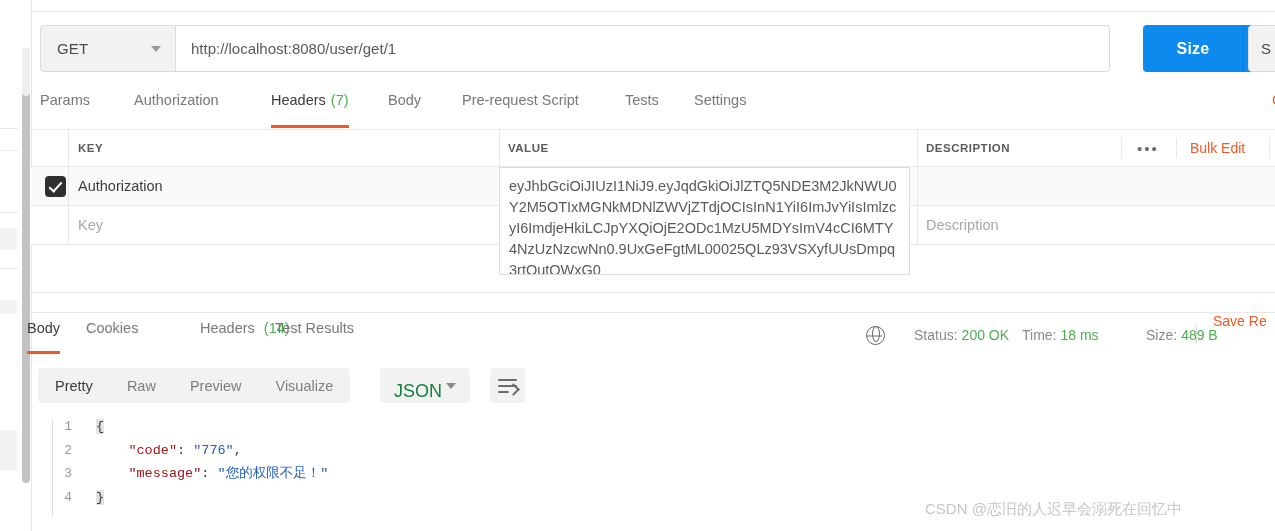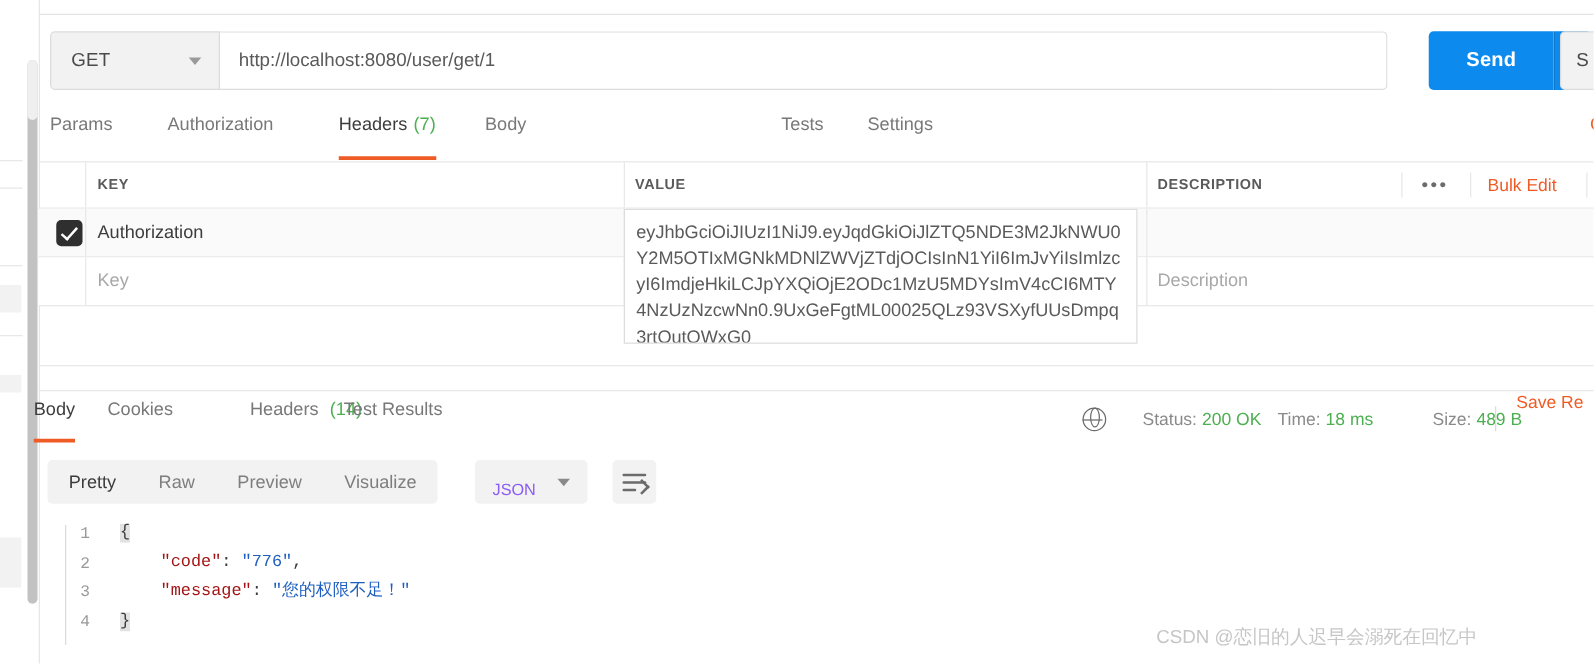--- a/index.html
+++ b/index.html
@@ -302,21 +302,21 @@
     height: 35px; display: flex; align-items: center;
     padding: 0 17px; font-size: 14.5px; color: #7e7e7e; cursor: pointer;
   }
   .seg.active { color: #3c3c3c; }
   .fmt-select {
     position: absolute; left: 342px; top: 0;
     width: 90px; height: 35px;
     background: #f2f2f2; border-radius: 4px;
     display: flex; align-items: center; cursor: pointer;
   }
-  .fmt-select .lbl { font-size: 13px; color: #8b5cf6; padding-left: 14px; margin-top: 12px; }
+  .fmt-select .lbl { font-size: 18px; color: #15803d; padding-left: 14px; margin-top: 12px; }
   .fmt-select .caret {
     position: absolute; right: 14px; top: 50%; transform: translateY(-50%);
     width: 0; height: 0;
     border-left: 5px solid transparent;
     border-right: 5px solid transparent;
     border-top: 6px solid #8a8a8a;
   }
   .wrap-btn {
     position: absolute; left: 452px; top: 0;
     width: 35px; height: 35px;
@@ -391,21 +391,21 @@
 
   <div class="url-row">
     <div class="method-box">
       <span class="method-label">GET</span>
       <span class="method-caret"></span>
     </div>
     <div class="url-box">
       <span class="url-text">http://localhost:8080/user/get/1</span>
     </div>
     <div class="send-wrap">
-      <button class="send-btn">Send</button>
+      <button class="send-btn">Size</button>
       <button class="send-caret-btn"></button>
     </div>
   </div>
   <div class="save-btn-clip">
     <span>S</span>
   </div>
 
   <div class="req-tabs">
     <div class="req-tab" style="left:9px;">
       <span>Params</span>
@@ -413,20 +413,23 @@
     <div class="req-tab" style="left:103px;">
       <span>Authorization</span>
     </div>
     <div class="req-tab active" style="left:240px;">
       <span>Headers</span>
       <span class="tab-count">(7)</span>
       <span class="tab-underline"></span>
     </div>
     <div class="req-tab" style="left:357px;">
       <span>Body</span>
+    </div>
+    <div class="req-tab" style="left:431px;">
+      <span>Pre-request Script</span>
     </div>
     <div class="req-tab" style="left:594px;">
       <span>Tests</span>
     </div>
     <div class="req-tab" style="left:663px;">
       <span>Settings</span>
     </div>
     <div class="cookies-link">Coo</div>
   </div>
   <div class="tabs-bottom-rule"></div>

